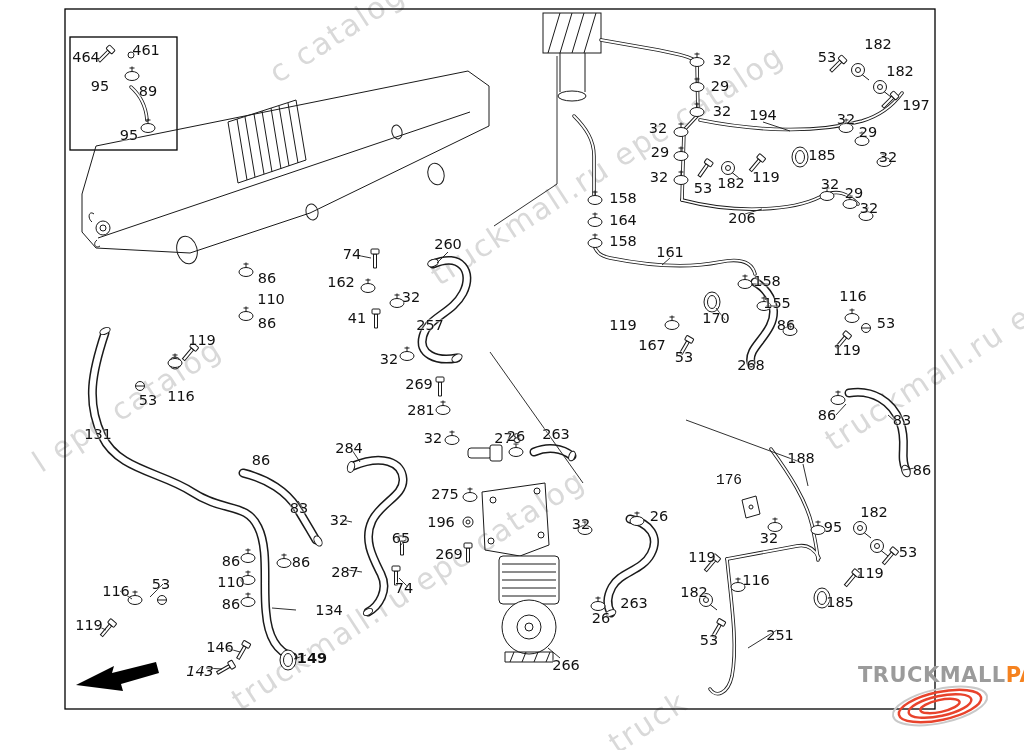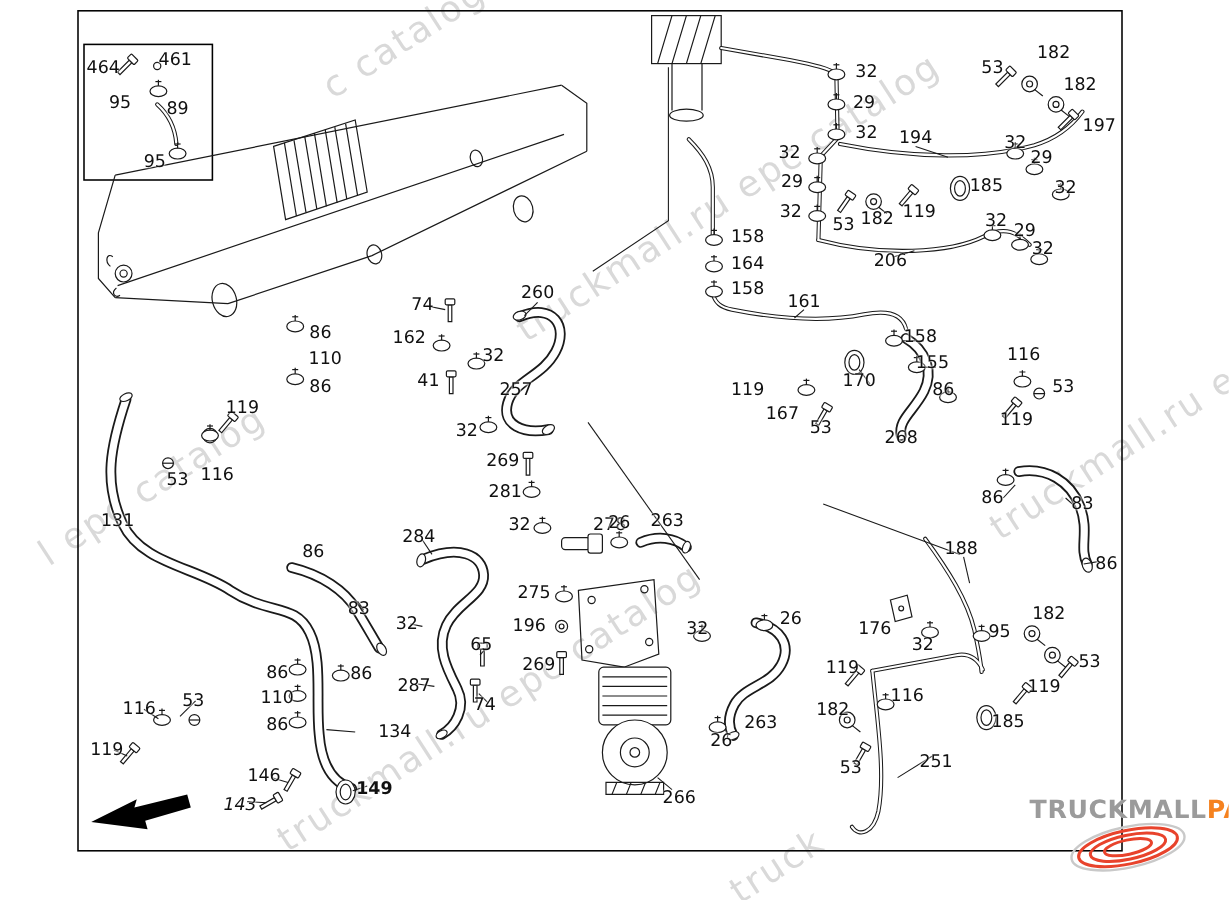--- a/index.html
+++ b/index.html
@@ -385,21 +385,21 @@
       <span class="callout" style="left: 312px; top: 658px; font-weight: bold;">149</span>
       <span class="callout" style="left: 827px; top: 415px;">86</span>
       <span class="callout" style="left: 902px; top: 420px;">83</span>
       <span class="callout" style="left: 922px; top: 470px;">86</span>
       <span class="callout" style="left: 801px; top: 458px;">188</span>
       <span class="callout" style="left: 659px; top: 516px;">26</span>
       <span class="callout" style="left: 581px; top: 524px;">32</span>
       <span class="callout" style="left: 601px; top: 618px;">26</span>
       <span class="callout" style="left: 634px; top: 603px;">263</span>
       <span class="callout" style="left: 566px; top: 665px;">266</span>
-      <span class="callout" style="left: 729px; top: 524px;">176</span>
+      <span class="callout" style="left: 729px; top: 480px; font-family: Liberation Mono, monospace;">176</span>
       <span class="callout" style="left: 769px; top: 538px;">32</span>
       <span class="callout" style="left: 833px; top: 527px;">95</span>
       <span class="callout" style="left: 874px; top: 512px;">182</span>
       <span class="callout" style="left: 908px; top: 552px;">53</span>
       <span class="callout" style="left: 870px; top: 573px;">119</span>
       <span class="callout" style="left: 840px; top: 602px;">185</span>
       <span class="callout" style="left: 702px; top: 557px;">119</span>
       <span class="callout" style="left: 756px; top: 580px;">116</span>
       <span class="callout" style="left: 694px; top: 592px;">182</span>
       <span class="callout" style="left: 709px; top: 640px;">53</span>

